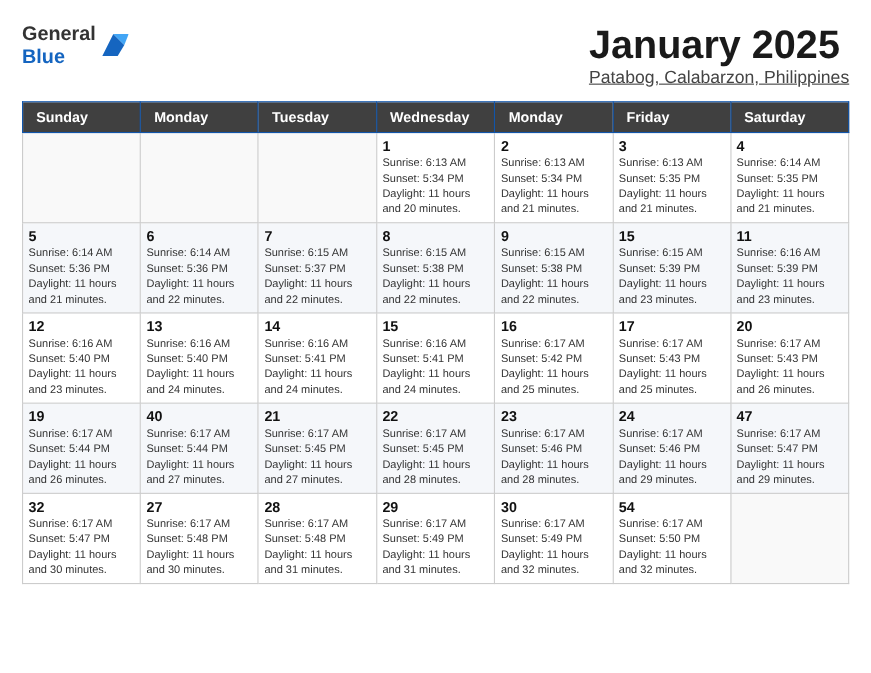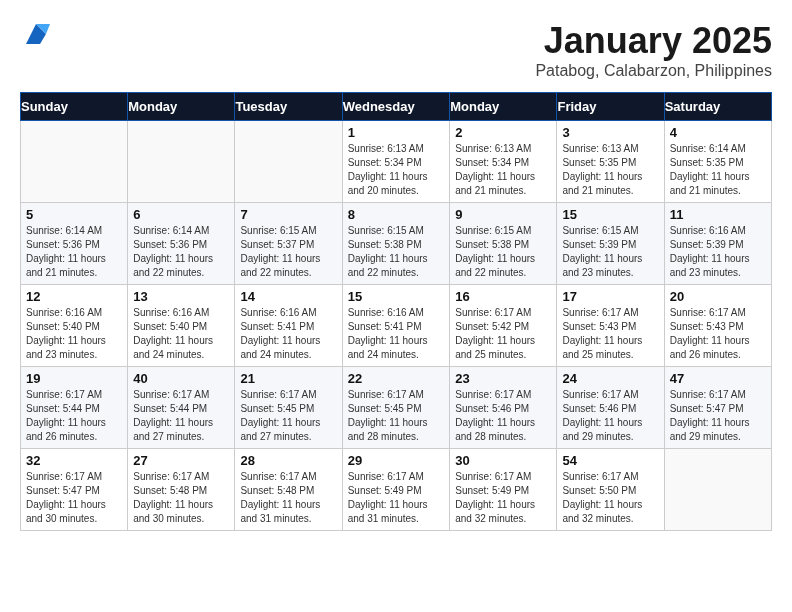--- a/index.html
+++ b/index.html
@@ -19,42 +19,43 @@
     .logo {
       display: flex;
       align-items: center;
     }
     .logo-icon {
       width: 28px;
       height: 28px;
       margin-left: 2px;
     }
     .title-area {
-      text-align: right;
+      text-align: left;
     }
     .month-title {
       font-size: 36px;
       font-weight: bold;
       color: #1a1a1a;
     }
     .location-title {
       font-size: 16px;
       color: #444;
+      text-decoration: underline;
     }
     .calendar {
       width: 100%;
       border-collapse: collapse;
       border: 1px solid #ccc;
     }
     .calendar th {
-      background-color: #0f172a;
+      background-color: #404040;
       color: #fff;
       font-size: 13px;
       font-weight: bold;
-      padding: 6px 0;
+      padding: 6px 12px;
       text-align: left;
       border: 1px solid #1155aa;
     }
     .calendar td {
       vertical-align: top;
       border: 1px solid #ccc;
       padding: 4px 5px;
       width: 108px;
       min-height: 80px;
       font-size: 10.5px;
@@ -77,20 +78,24 @@
     }
     .row-even td {
       background: #f5f7fa;
     }
   </style>
 </head>
 <body>
 
 <div class="header-area">
   <div class="logo">
+    <span>
+      <span style="font-size:18px;font-weight:bold;color:#333;">General</span><br>
+      <span style="font-size:18px;font-weight:bold;color:#1565c0;">Blue</span>
+    </span>
     <svg class="logo-icon" viewBox="0 0 28 28" xmlns="http://www.w3.org/2000/svg">
       <polygon points="4,24 14,4 24,14 18,24" fill="#1565c0"></polygon>
       <polygon points="14,4 24,14 28,4" fill="#42a5f5"></polygon>
     </svg>
   </div>
   <div class="title-area">
     <div class="month-title">January 2025</div>
     <div class="location-title">Patabog, Calabarzon, Philippines</div>
   </div>
 </div>

